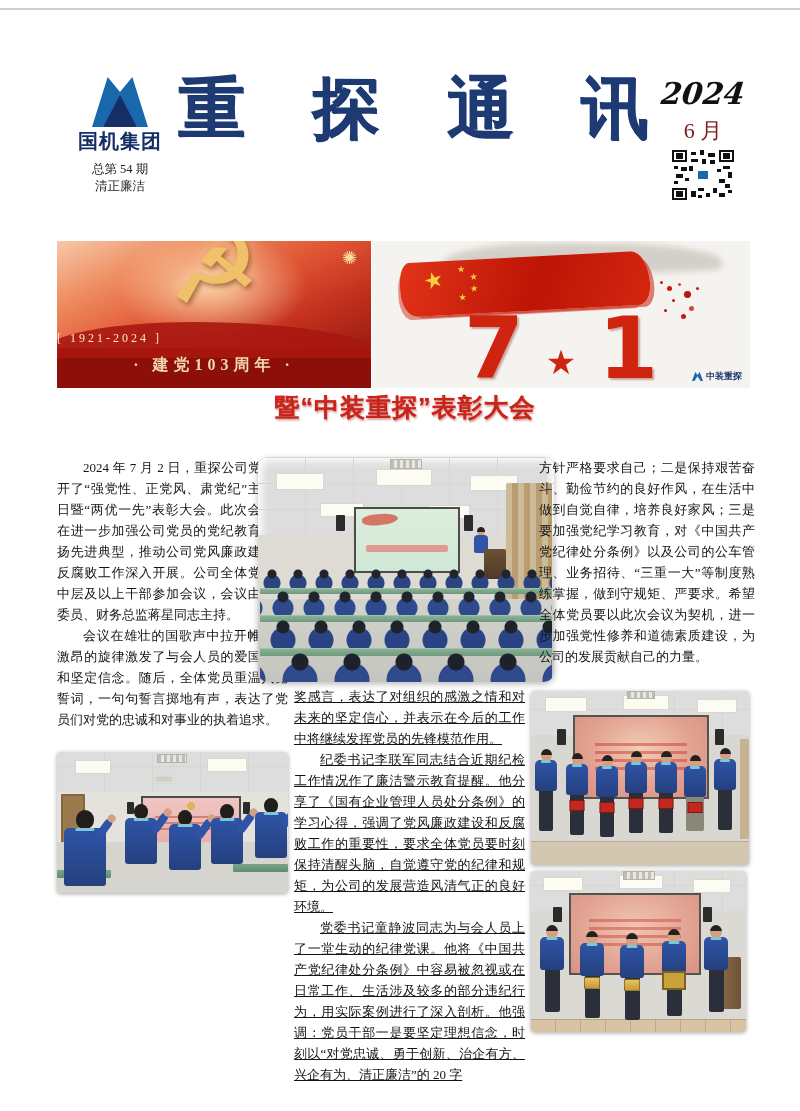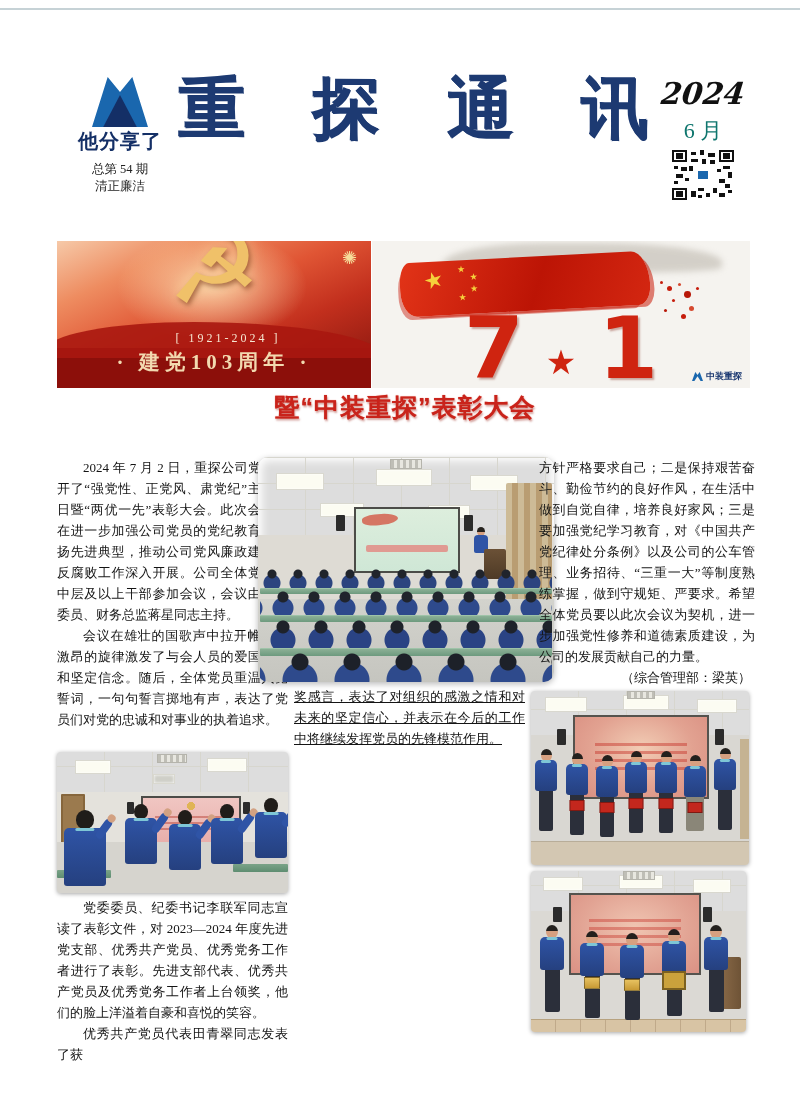--- a/index.html
+++ b/index.html
@@ -19,43 +19,43 @@
   .logo-text{left:64px;top:128px;width:112px;text-align:center;font-size:20px;font-weight:900;
         color:#142f66;letter-spacing:1px;font-family:"Liberation Sans",sans-serif;}
   .issue{left:70px;top:161px;width:100px;text-align:center;font-size:12.5px;line-height:17px;color:#222;}
   .mast-title{left:178px;top:64px;width:470px;height:88px;display:flex;justify-content:space-between;
         align-items:center;font-size:67px;font-weight:900;color:#1d3a72;font-family:"DejaVu Serif",serif;
         text-shadow:1px 1px 0 #1d3a72;}
   .mast-pinyin{left:178px;top:156px;width:470px;text-align:center;font-size:31px;font-weight:bold;
         font-style:italic;color:#1d3a72;word-spacing:26px;font-family:"DejaVu Serif",serif;}
   .year{left:658px;top:76px;width:90px;text-align:center;font-size:30px;font-weight:900;font-style:italic;
         color:#111;transform:skewX(-6deg);font-family:"DejaVu Serif",serif;}
-  .month{left:658px;top:116px;width:90px;text-align:center;font-size:22px;color:#0f766e;}
+  .month{left:658px;top:116px;width:90px;text-align:center;font-size:22px;color:#7f1d1d;}
   .qr{left:672px;top:150px;width:62px;height:50px;}
 
   
   .banner{left:55px;top:210px;width:700px;height:29px;background:#5e95a3;display:flex;align-items:center;}
   .banner span{font-size:16.5px;font-weight:bold;font-style:italic;color:#0d0d0d;padding-left:8px;
         letter-spacing:1px;}
 
   
   .hero-left{left:57px;top:241px;width:314px;height:147px;overflow:hidden;
         background:linear-gradient(155deg,#f6c9a8 0%,#ee8c60 22%,#e05534 45%,#c22f1d 66%,#7e120c 100%);}
   .hl-glow{position:absolute;left:60px;top:-10px;width:190px;height:110px;border-radius:50%;
         background:radial-gradient(closest-side,rgba(255,235,190,.8),rgba(255,235,190,0));}
   .hl-emblem{position:absolute;left:0;right:0;top:-26px;text-align:center;font-size:104px;line-height:1;
         color:#f0c169;font-family:"DejaVu Sans",sans-serif;
         text-shadow:2px 3px 5px rgba(110,40,10,.55),0 0 16px rgba(255,225,160,.6);}
   .hl-spark{position:absolute;right:14px;top:6px;font-size:18px;color:#f6dc9a;font-family:"DejaVu Sans",sans-serif;}
   .hl-ribbon{position:absolute;left:-12px;right:-12px;bottom:30px;height:36px;background:#a8170f;
         border-radius:55% 70% 0 0/100% 120% 0 0;opacity:.9;}
   .hl-ribbon2{position:absolute;left:-12px;right:-12px;bottom:0;height:40px;background:#8c0f0a;}
-  .hl-years{position:absolute;left:0;right:0;bottom:42px;text-align:center;font-size:12px;
-        letter-spacing:3px;color:#f6e7d2;margin-left:28px;}
-  .hl-caption{position:absolute;left:0;right:0;bottom:12px;text-align:center;font-size:21px;font-weight:bold;
+  .hl-years{position:absolute;left:0;right:0;bottom:42px;text-align:left;font-size:12px;
+        letter-spacing:3px;color:#f6e7d2;}
+  .hl-caption{position:absolute;left:0;right:0;bottom:12px;text-align:center;font-size:16px;font-weight:bold;
         letter-spacing:5px;color:#f2d9b0;}
   .hero-right{left:372px;top:241px;width:378px;height:147px;overflow:hidden;background:#f5f3ef;}
   .hr-wall{position:absolute;left:70px;top:2px;width:280px;height:30px;background:#b3ada2;opacity:.5;
         border-radius:40% 50% 45% 55%/80% 70% 20% 30%;filter:blur(3px);}
   .hr-flag{position:absolute;left:28px;top:16px;width:250px;height:54px;transform:rotate(-3deg);
         background:linear-gradient(110deg,#e23418,#bc1405 55%,#d42711);
         border-radius:10px 18px 12px 16px/22px 34px 20px 26px;
         box-shadow:6px 4px 0 -2px rgba(200,25,8,.55),-5px 6px 0 -3px rgba(200,25,8,.45);}
   .hr-flag .bstar{position:absolute;left:24px;top:6px;font-size:22px;color:#f5d03c;transform:rotate(-14deg);
         font-family:"DejaVu Sans",sans-serif;}
@@ -211,21 +211,21 @@
 <body>
 
 <div class="page">
 
   <div class="abs top-rule"></div>
 
   <div class="abs logo-graphic">
     <div class="lg-m"></div>
     <div class="lg-tri"></div>
   </div>
-  <div class="abs logo-text">他分享了</div>
+  <div class="abs logo-text">国机集团</div>
   <div class="abs issue">
     <div>总第 54 期</div>
     <div>清正廉洁</div>
   </div>
   <div class="abs mast-title">
     <span>重</span>
     <span>探</span>
     <span>通</span>
     <span>讯</span>
   </div>
@@ -337,25 +337,26 @@
     <div class="deskA d1"></div>
     <div class="crowd r2"></div>
     <div class="deskA d2"></div>
     <div class="crowd r3"></div>
     <div class="deskA d3"></div>
     <div class="crowd r4"></div>
   </div>
 
   <div class="abs col c2">
     <p>奖感言，表达了对组织的感激之情和对未来的坚定信心，并表示在今后的工作中将继续发挥党员的先锋模范作用。</p>
+    <p class="ind">纪委书记李联军同志结合近期纪检工作情况作了廉洁警示教育提醒。他分享了《国有企业管理人员处分条例》的学习心得，强调了党风廉政建设和反腐败工作的重要性，要求全体党员要时刻保持清醒头脑，自觉遵守党的纪律和规矩，为公司的发展营造风清气正的良好环境。</p>
+    <p class="ind">党委书记童静波同志为与会人员上了一堂生动的纪律党课。他将《中国共产党纪律处分条例》中容易被忽视或在日常工作、生活涉及较多的部分违纪行为，用实际案例进行了深入剖析。他强调：党员干部一是要坚定理想信念，时刻以“对党忠诚、勇于创新、治企有方、兴企有为、清正廉洁”的 20 字</p>
   </div>
 
   <div class="abs col c3">
     <p>方针严格要求自己；二是保持艰苦奋斗、勤俭节约的良好作风，在生活中做到自觉自律，培养良好家风；三是要加强党纪学习教育，对《中国共产党纪律处分条例》以及公司的公车管理、业务招待、“三重一大”等制度熟练掌握，做到守规矩、严要求。希望全体党员要以此次会议为契机，进一步加强党性修养和道德素质建设，为公司的发展贡献自己的力量。</p>
-    <p class="byline">（综合管理部：梁英）</p>
   </div>
 
   <div class="photo pB">
     <div class="ceil"></div>
     <div class="pnl" style="left:18px;top:8px;width:34px;height:12px;"></div>
     <div class="pnl" style="left:150px;top:6px;width:38px;height:12px;"></div>
     <div class="vent" style="left:100px;top:2px;width:28px;height:7px;"></div>
     <div class="pnl" style="left:96px;top:22px;width:20px;height:8px;background:#cfcfc8;"></div>
     <div class="wallc"></div>
     <div class="door"></div>
@@ -385,24 +386,20 @@
         <div class="bd"></div>
       <i class="arm"></i>
     </div>
     <div class="person sB" style="left:192px;top:46px;">
       <div class="hd"></div>
         <div class="bd"></div>
       <i class="arm"></i>
     </div>
   </div>
 
-  <div class="abs col c1b">
-    <p class="ind">党委委员、纪委书记李联军同志宣读了表彰文件，对 2023—2024 年度先进党支部、优秀共产党员、优秀党务工作者进行了表彰。先进支部代表、优秀共产党员及优秀党务工作者上台领奖，他们的脸上洋溢着自豪和喜悦的笑容。</p>
-    <p class="ind">优秀共产党员代表田青翠同志发表了获</p>
-  </div>
 
   <div class="photo pC">
     <div class="ceil"></div>
     <div class="pnl" style="left:14px;top:6px;width:40px;height:13px;"></div>
     <div class="pnl" style="left:92px;top:4px;width:44px;height:13px;"></div>
     <div class="pnl" style="left:166px;top:8px;width:38px;height:12px;"></div>
     <div class="vent" style="left:96px;top:0;width:26px;height:6px;"></div>
     <div class="wallc"></div>
     <div class="screen"></div>
     <div class="spk" style="left:26px;top:38px;width:9px;height:16px;"></div>

